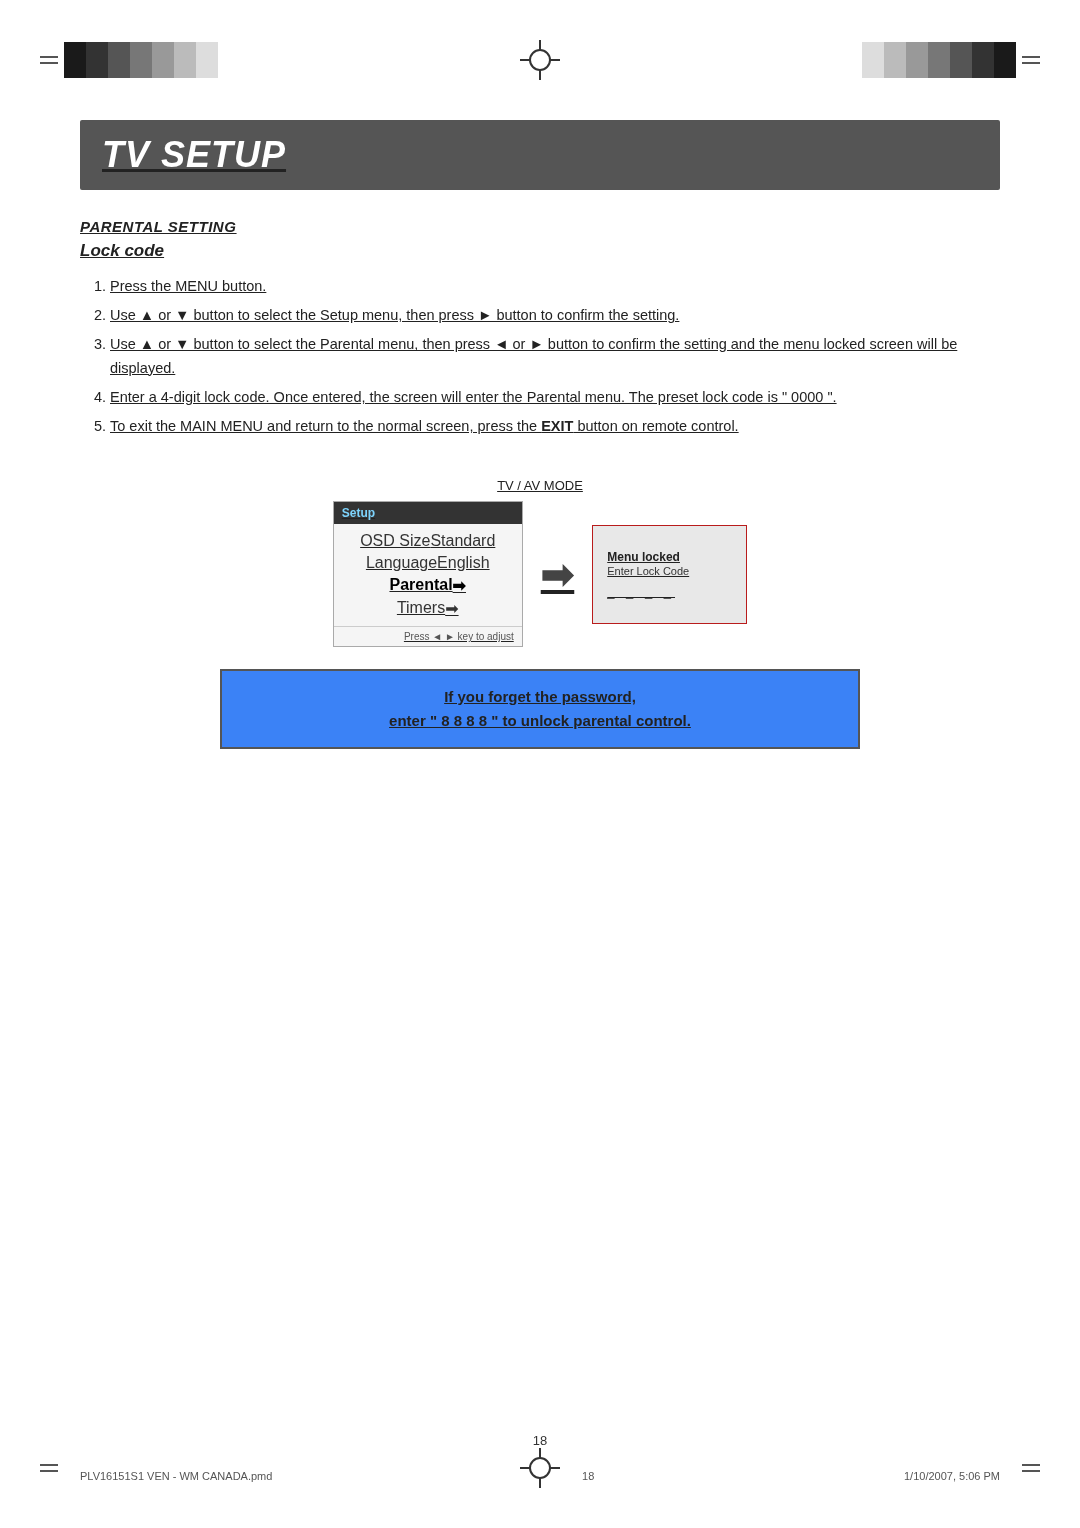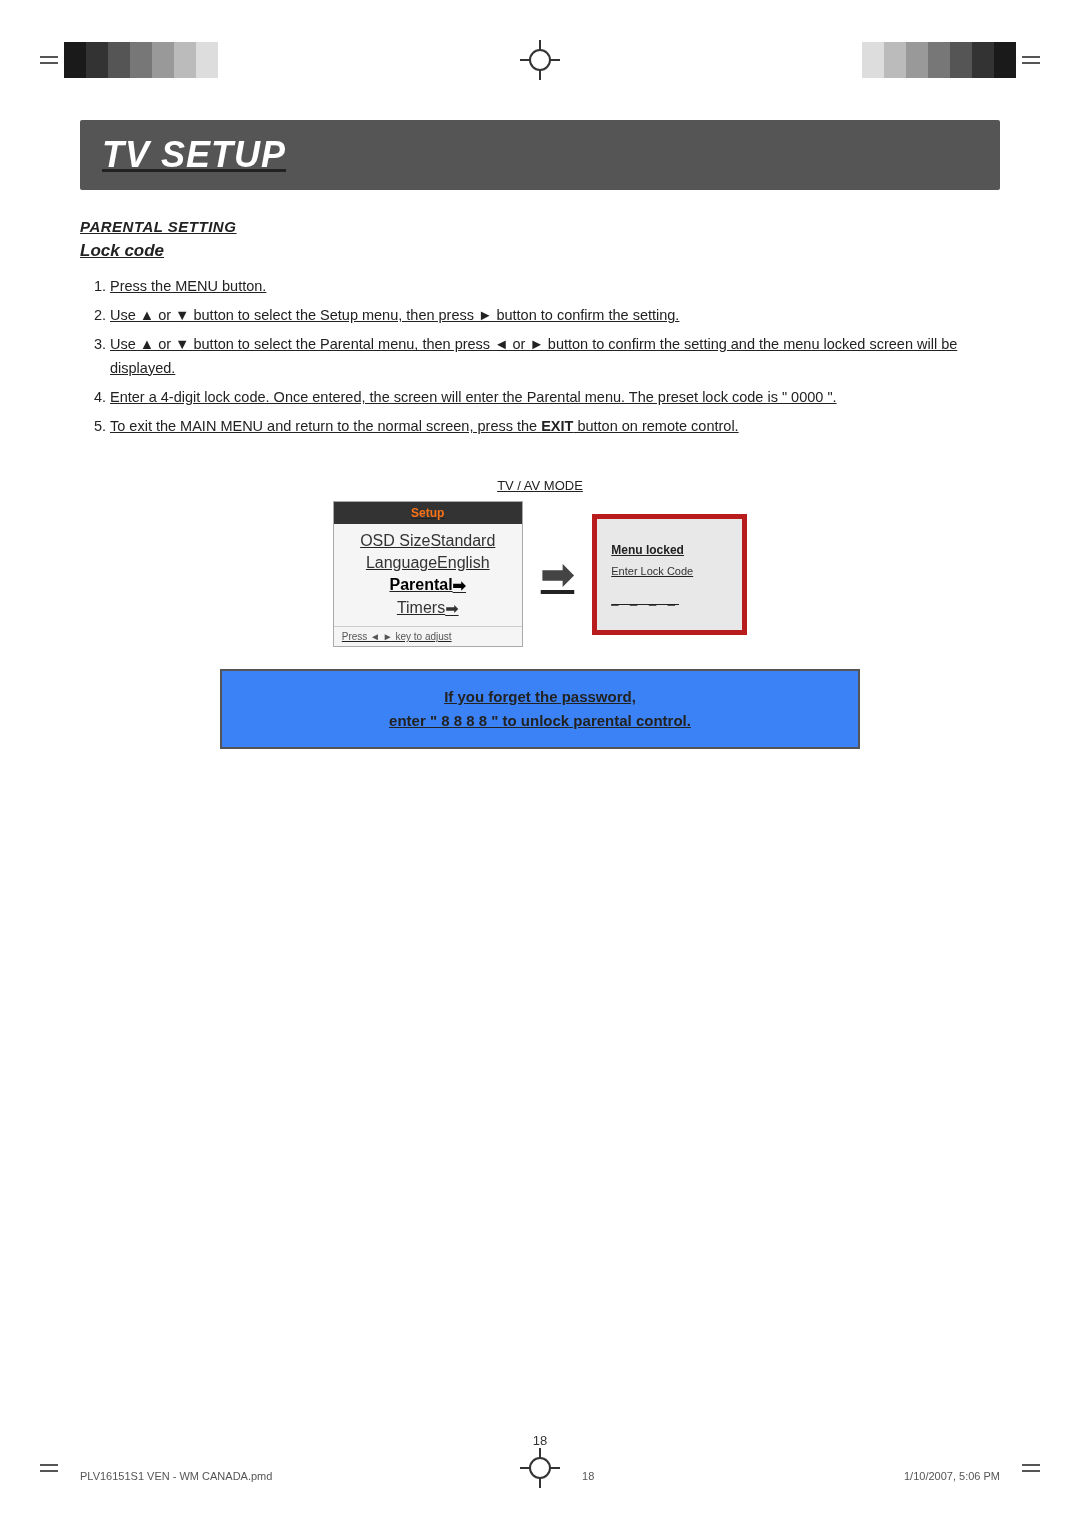--- a/index.html
+++ b/index.html
@@ -174,22 +174,21 @@
 
     
     .setup-menu {
       border: 1px solid #aaa;
       background: #f5f5f5;
       width: 190px;
       font-size: 11px;
     }
     .setup-menu-header {
       background: #333;
-      color: #f97316;
-      text-align: center;
+      color: #7dd3fc;
       padding: 4px 8px;
       font-size: 12px;
       font-weight: 700;
     }
     .setup-menu-body {
       padding: 6px 8px;
     }
     .setup-menu-row {
       display: flex;
       justify-content: center;
@@ -199,42 +198,42 @@
     }
     .setup-menu-row.active {
       color: #000;
       font-weight: 700;
     }
     .setup-menu-footer {
       border-top: 1px solid #ccc;
       padding: 4px 8px;
       font-size: 10px;
       color: #555;
-      text-align: left;
+      text-align: right;
     }
 
     
     .big-arrow {
       font-size: 40px;
       color: #444;
       font-weight: 900;
       line-height: 1;
     }
 
     
     .menu-locked-box {
-      border: 5px solid #b91c1c;
+      border: 1px solid #b91c1c;
       background: #e8e8e8;
       width: 155px;
       min-height: 80px;
       padding: 24px 14px;
       font-size: 12px;
       display: flex;
       flex-direction: column;
-      gap: 8px;
+      gap: 1px;
     }
     .menu-locked-title {
       font-size: 12px;
       font-weight: 700;
       color: #222;
     }
     .menu-locked-subtitle {
       font-size: 11px;
       color: #333;
     }

